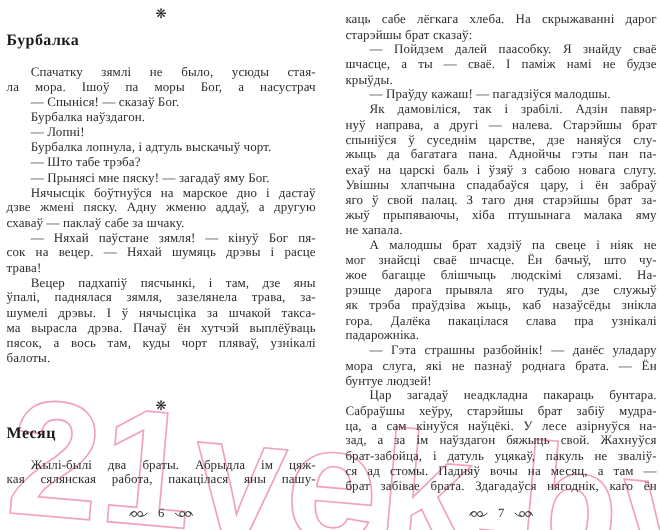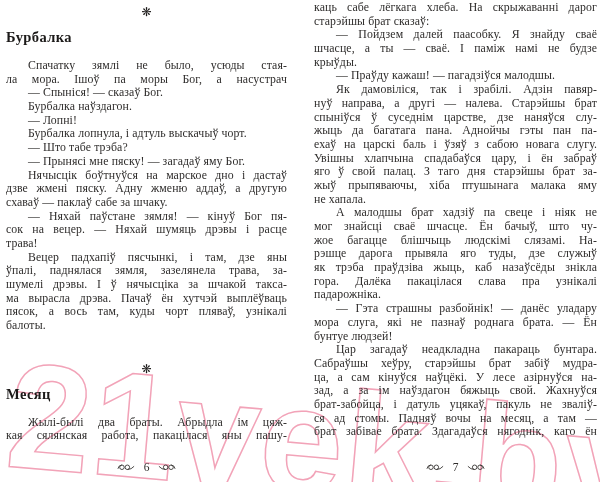--- a/index.html
+++ b/index.html
@@ -1,21 +1,21 @@
 <!DOCTYPE html>
 <html><head>
 <meta charset="utf-8">
 <style>
   html,body{margin:0;padding:0;background:#ffffff;}
   .spread{position:relative;width:600px;height:482px;background:#ffffff;overflow:hidden;
           font-family:"Liberation Serif","DejaVu Serif",serif;color:#2e2c2b;}
   .watermark-svg{position:absolute;left:0;top:0;z-index:1;pointer-events:none;overflow:visible;}
   .page{position:absolute;top:0;z-index:2;}
   .page-left{left:6px;width:281px;padding-top:4px;}
-  .page-right{left:314px;width:283px;padding-top:1px;}
+  .page-right{left:314px;width:283px;padding-top:11px;}
   .ornament{text-align:center;font-size:12px;line-height:16px;height:16px;color:#1c1a19;}
   .ornament.gap-before{margin-top:28px;}
   .story-title{margin:9px 0 14px 0;text-align:left;font-size:14.5px;line-height:16px;
                font-weight:bold;letter-spacing:0.4px;color:#1c1a19;}
   .para{margin:0;}
   .line{font-size:11.8px;line-height:13.7px;height:13.7px;text-align:justify;
         text-align-last:justify;white-space:normal;letter-spacing:0.1px;}
   .line.endline{text-align-last:left;}
   .line.indent{text-indent:22px;}
   .page-footer{position:absolute;z-index:2;top:461px;display:flex;align-items:center;

